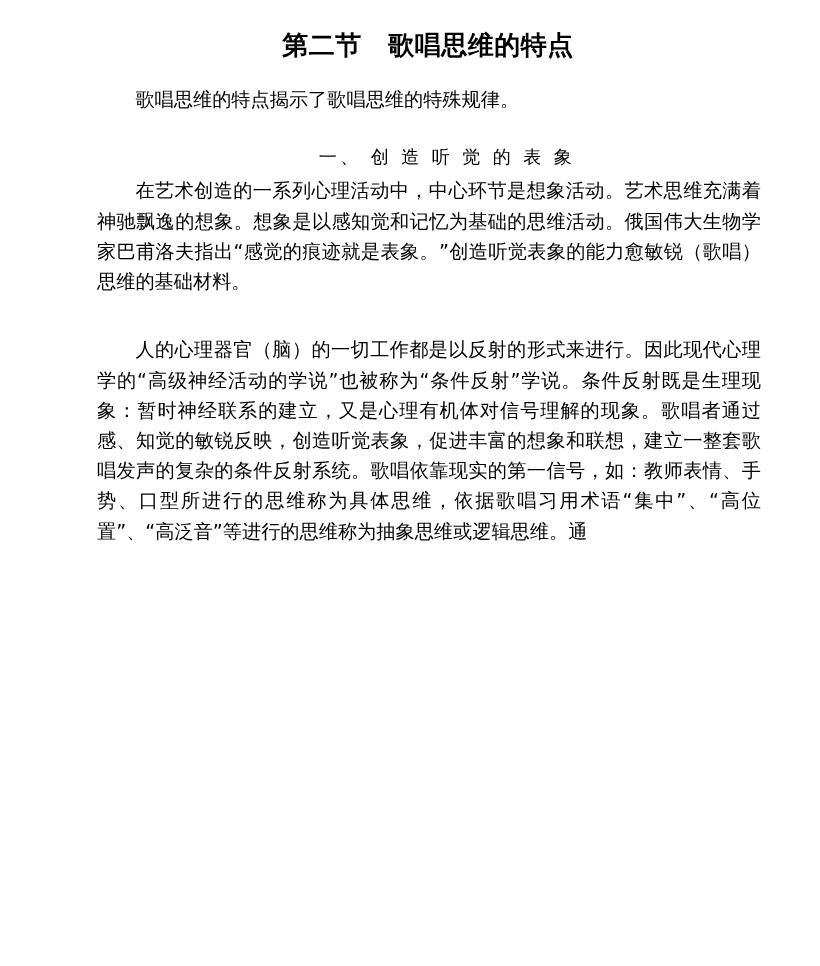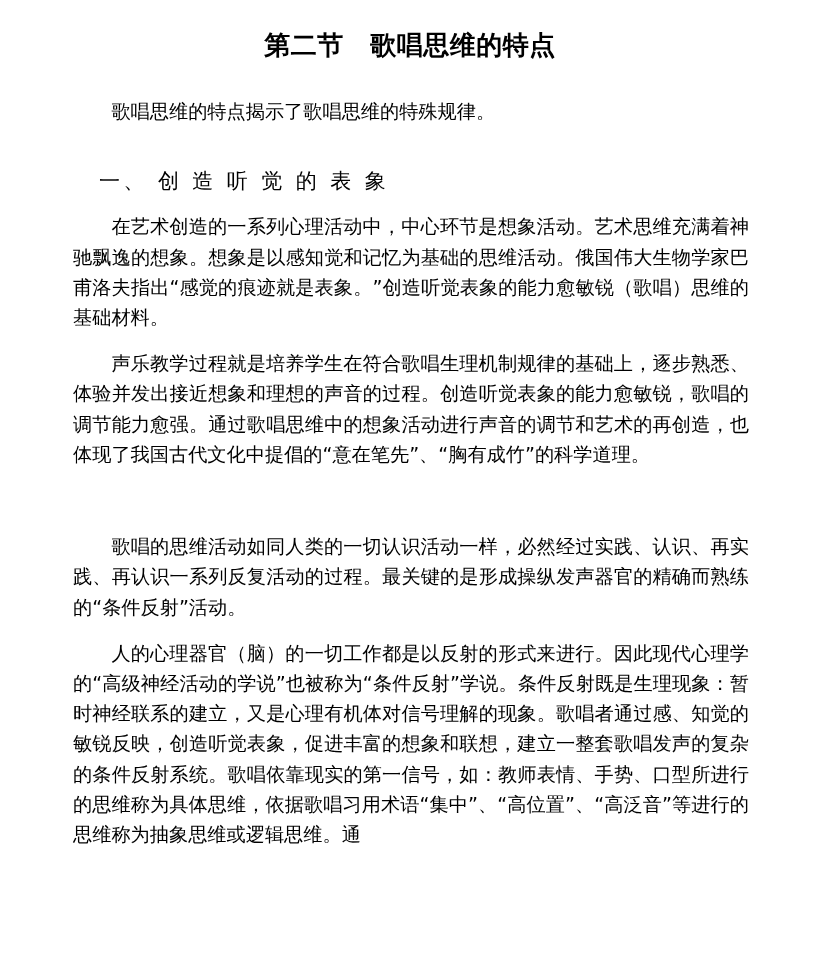--- a/index.html
+++ b/index.html
@@ -12,55 +12,57 @@
     font-family: "DejaVu Sans", "Liberation Sans", sans-serif;
     color: #000000;
   }
   .page {
     position: relative;
     width: 820px;
     height: 966px;
     background: #ffffff;
     overflow: hidden;
     box-sizing: border-box;
+    padding-left: 36px;
   }
   .page-title {
     text-align: center;
     font-size: 26px;
     line-height: 34px;
     font-weight: 700;
     letter-spacing: 0.5px;
     margin: 0;
     padding-top: 28px;
     color: #000;
     white-space: pre;
   }
   .content {
     margin: 0;
     padding: 0 55px 0 57px;
   }
   p.body-text {
     font-size: 19.2px;
     line-height: 30.2px;
-    margin: 16px;
+    margin: 4px;
     text-align: justify;
     text-justify: inter-ideograph;
     text-indent: 2em;
     letter-spacing: 0px;
     word-break: break-all;
     color: #000;
   }
   p.section-heading {
-    font-size: 21px;
+    font-size: 18px;
     line-height: 30.2px;
     margin: 0;
     text-indent: 2em;
     letter-spacing: 3.4px;
     color: #000;
     white-space: pre-wrap;
+    text-align: center;
   }
   p.section-heading.indent-more {
     text-indent: 2.8em;
   }
   .spacer-line {
     height: 30.2px;
   }
   .lead-gap {
     height: 23px;
   }
@@ -82,23 +84,21 @@
     <p class="body-text">歌唱思维的特点揭示了歌唱思维的特殊规律。</p>
 
     <div class="lead-gap"></div>
 
     <p class="section-heading">一、 创 造 听 觉 的 表 象</p>
 
     <p class="body-text">在艺术创造的一系列心理活动中，中心环节是想象活动。艺术思维充满着神驰飘逸的想象。想象是以感知觉和记忆为基础的思维活动。俄国伟大生物学家巴甫洛夫指出“感觉的痕迹就是表象。”创造听觉表象的能力愈敏锐（歌唱）思维的基础材料。</p>
 
 
 
-    <p class="body-text">声乐教学过程就是培养学生在符合歌唱生理机制规律的基础上，逐步熟悉、体验并发出接近想象和理想的声音的过程。创造听觉表象的能力愈敏锐，歌唱的调节能力愈强。通过歌唱思维中的想象活动进行声音的调节和艺术的再创造，也体现了我国古代文化中提倡的“意在笔先”、“胸有成竹”的科学道理。</p>
 
     <div class="spacer-line"></div>
 
 
-    <p class="body-text">歌唱的思维活动如同人类的一切认识活动一样，必然经过实践、认识、再实践、再认识一系列反复活动的过程。最关键的是形成操纵发声器官的精确而熟练的“条件反射”活动。</p>
 
     <p class="body-text">人的心理器官（脑）的一切工作都是以反射的形式来进行。因此现代心理学的“高级神经活动的学说”也被称为“条件反射”学说。条件反射既是生理现象：暂时神经联系的建立，又是心理有机体对信号理解的现象。歌唱者通过感、知觉的敏锐反映，创造听觉表象，促进丰富的想象和联想，建立一整套歌唱发声的复杂的条件反射系统。歌唱依靠现实的第一信号，如：教师表情、手势、口型所进行的思维称为具体思维，依据歌唱习用术语“集中”、“高位置”、“高泛音”等进行的思维称为抽象思维或逻辑思维。通</p>
 
   </div>
 </div>
 
 </body></html>

